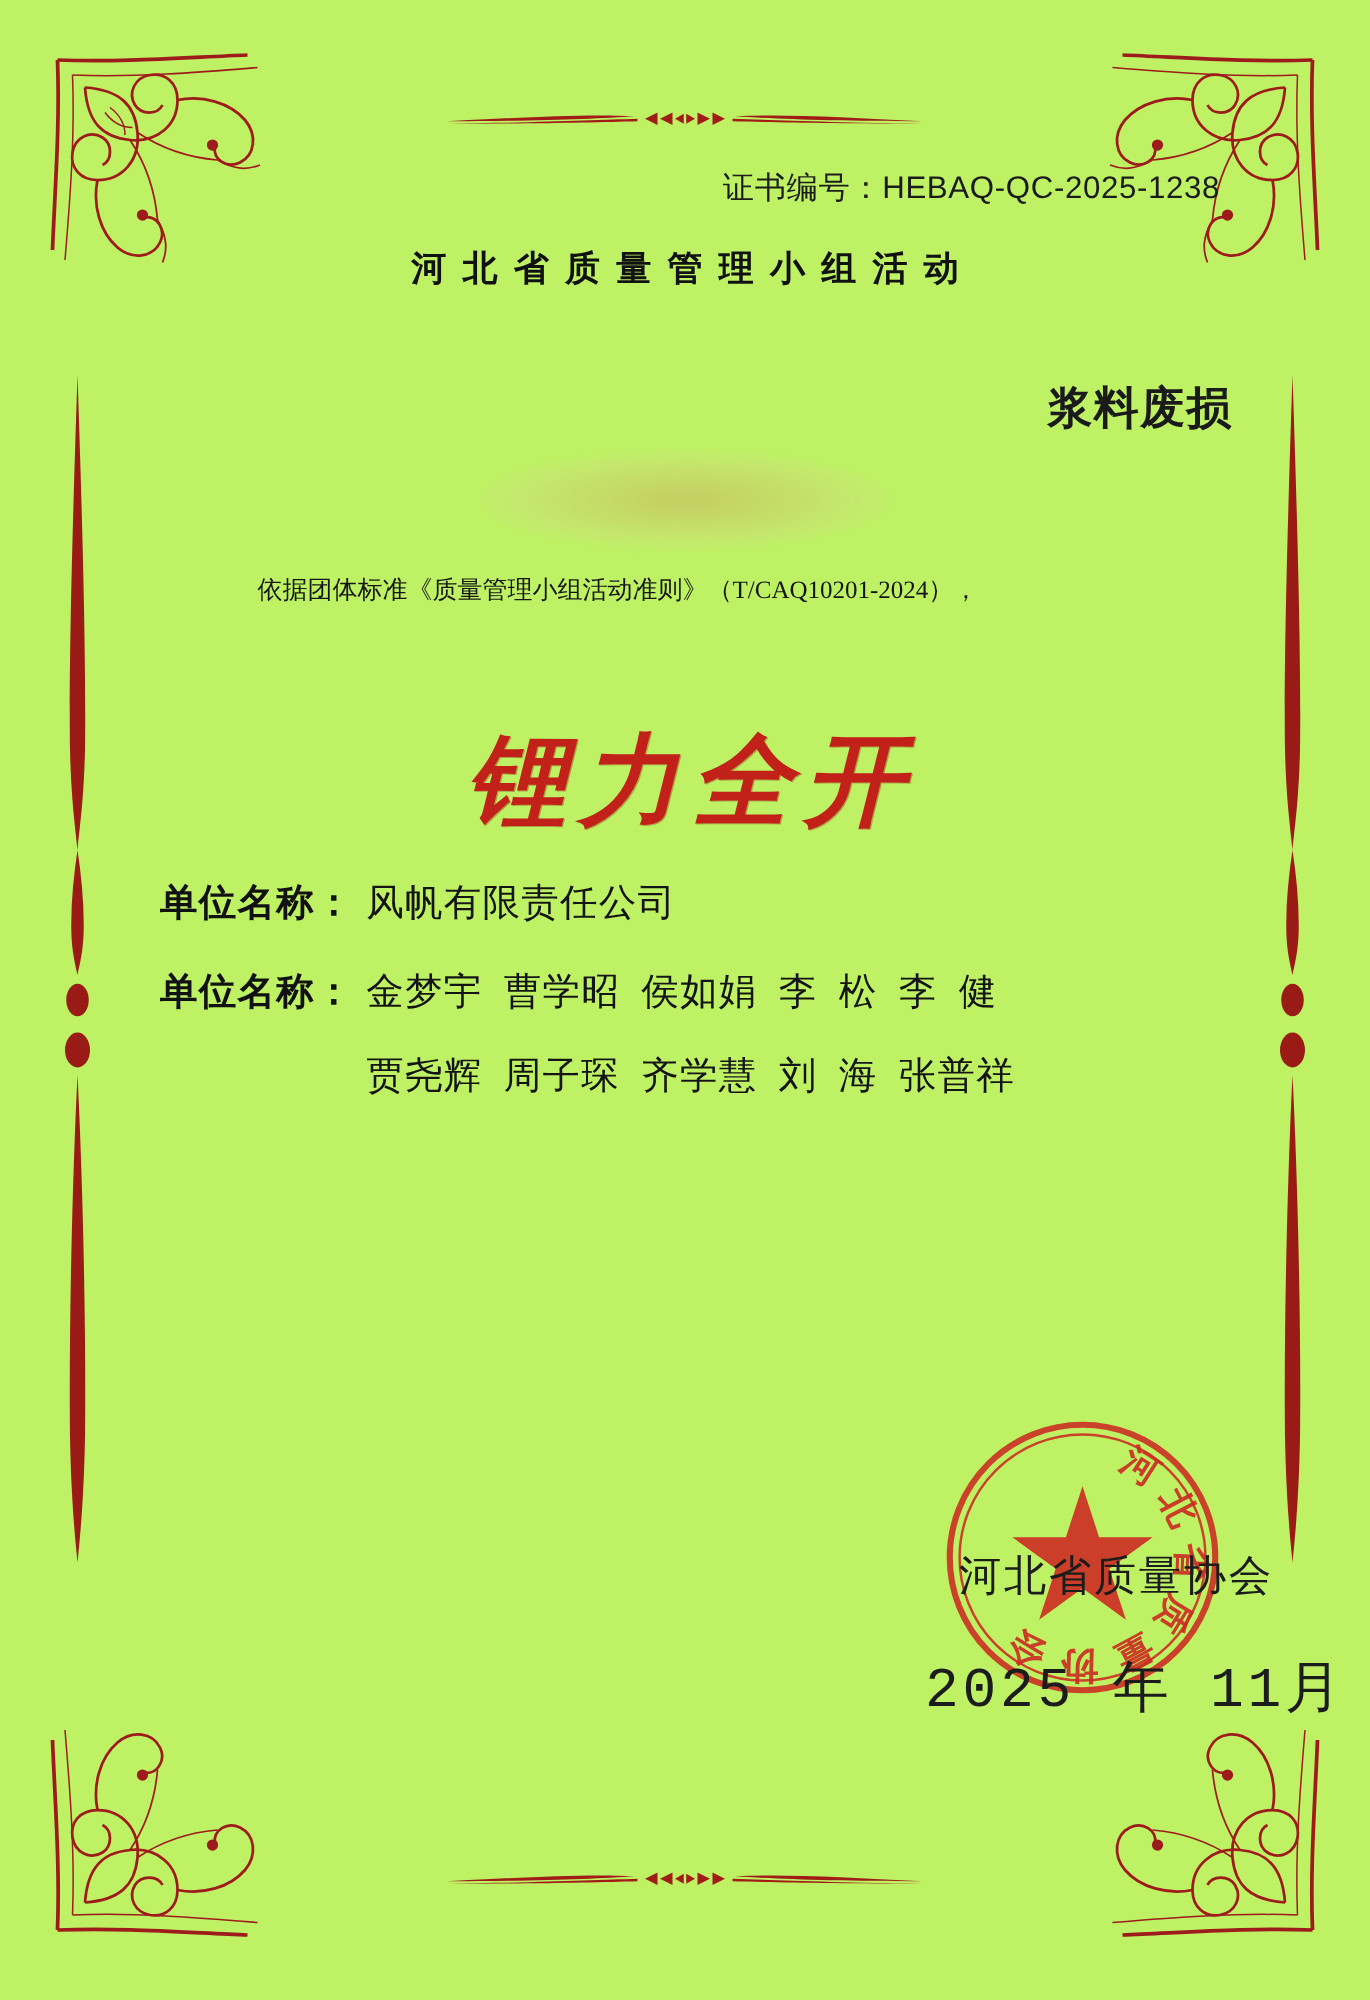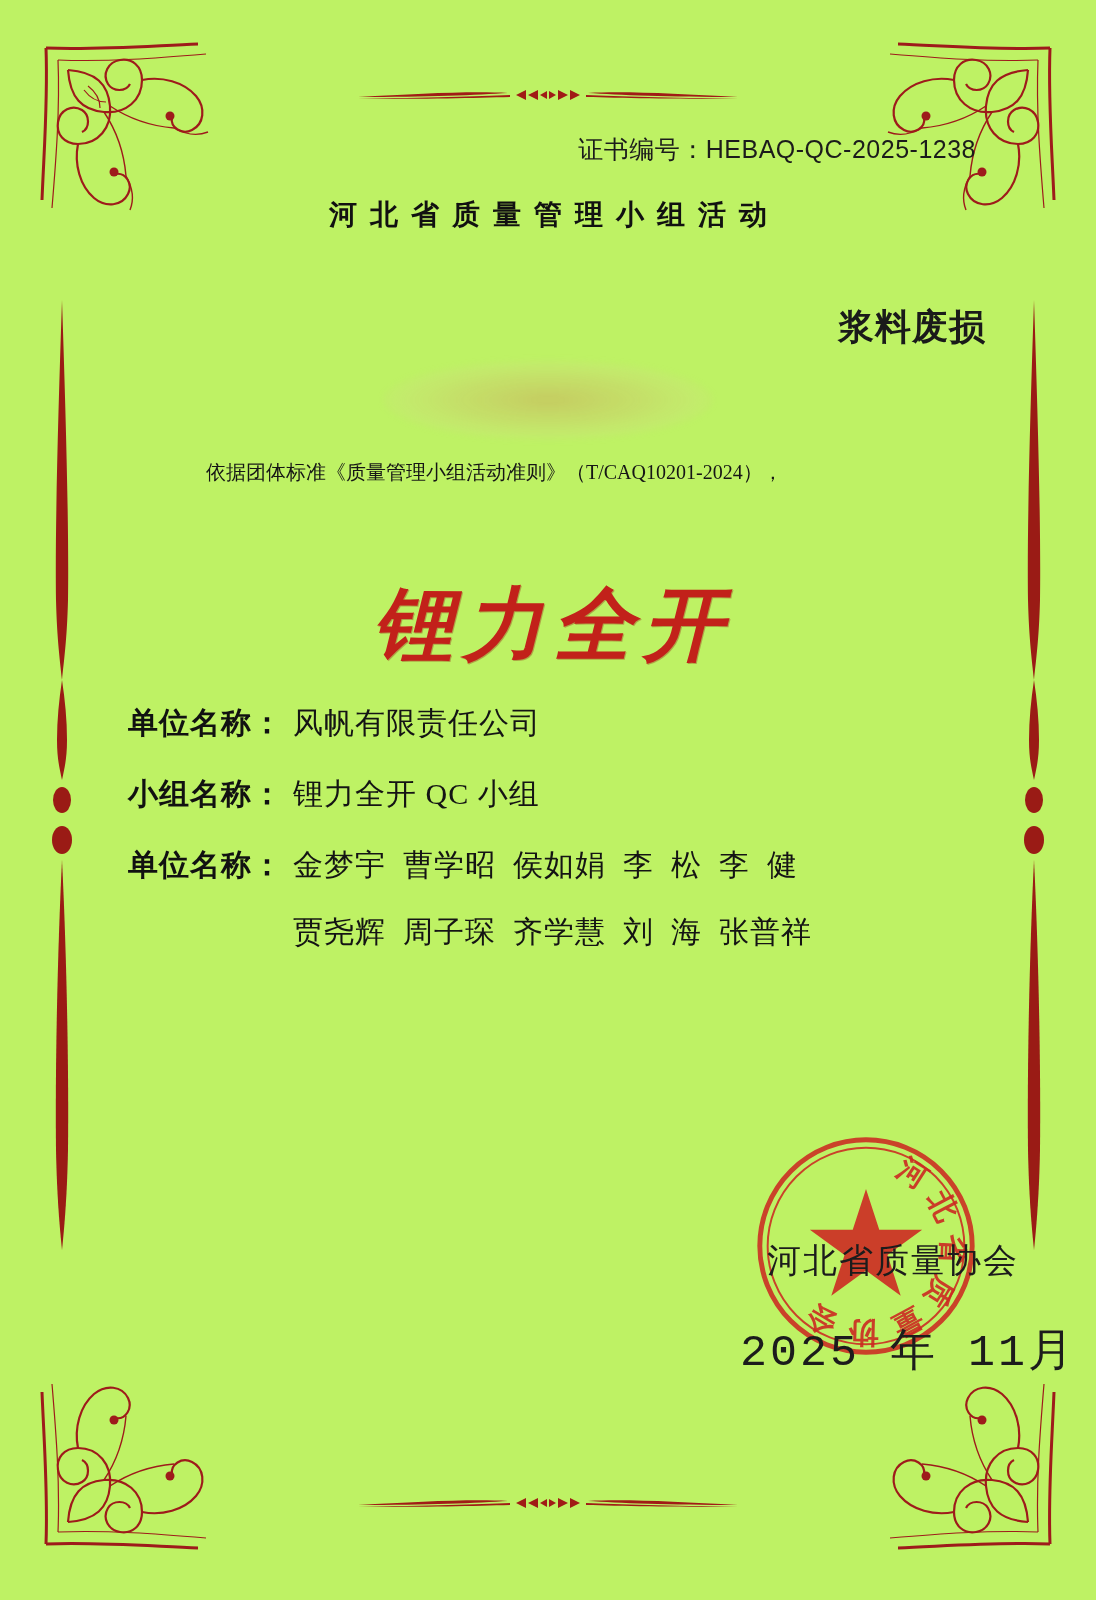--- a/index.html
+++ b/index.html
@@ -363,24 +363,20 @@
 
     <div class="grade">锂力全开</div>
 
     <div class="fields">
 
       <div class="field-row">
         <span class="field-label">单位名称：</span>
         <span class="field-value">风帆有限责任公司</span>
       </div>
 
-      <div class="field-row">
-        <span class="field-label">小组名称：</span>
-        <span class="field-value">锂力全开 QC 小组</span>
-      </div>
 
       <div class="field-row">
         <span class="field-label">单位名称：</span>
         <span class="field-value members-lines">
           <span class="mline">金梦宇  曹学昭  侯如娟  李  松  李  健</span>
           <span class="mline">贾尧辉  周子琛  齐学慧  刘  海  张普祥</span>
         </span>
       </div>
 
     </div>

